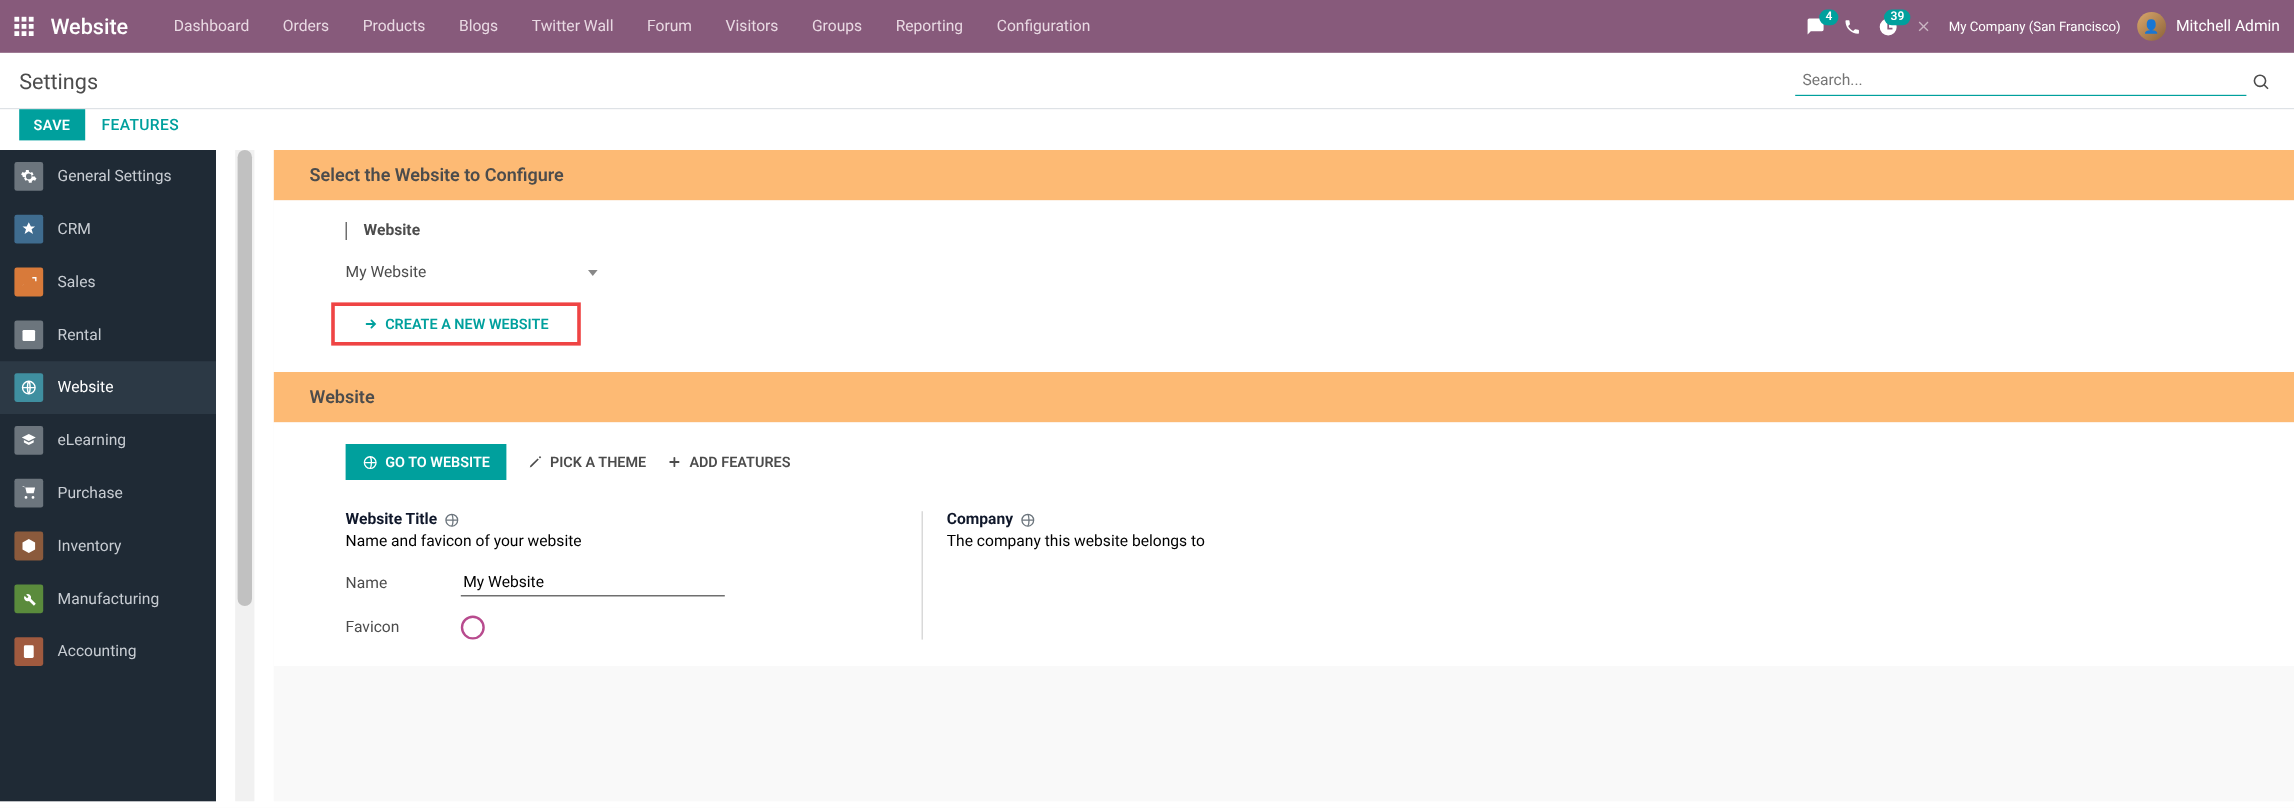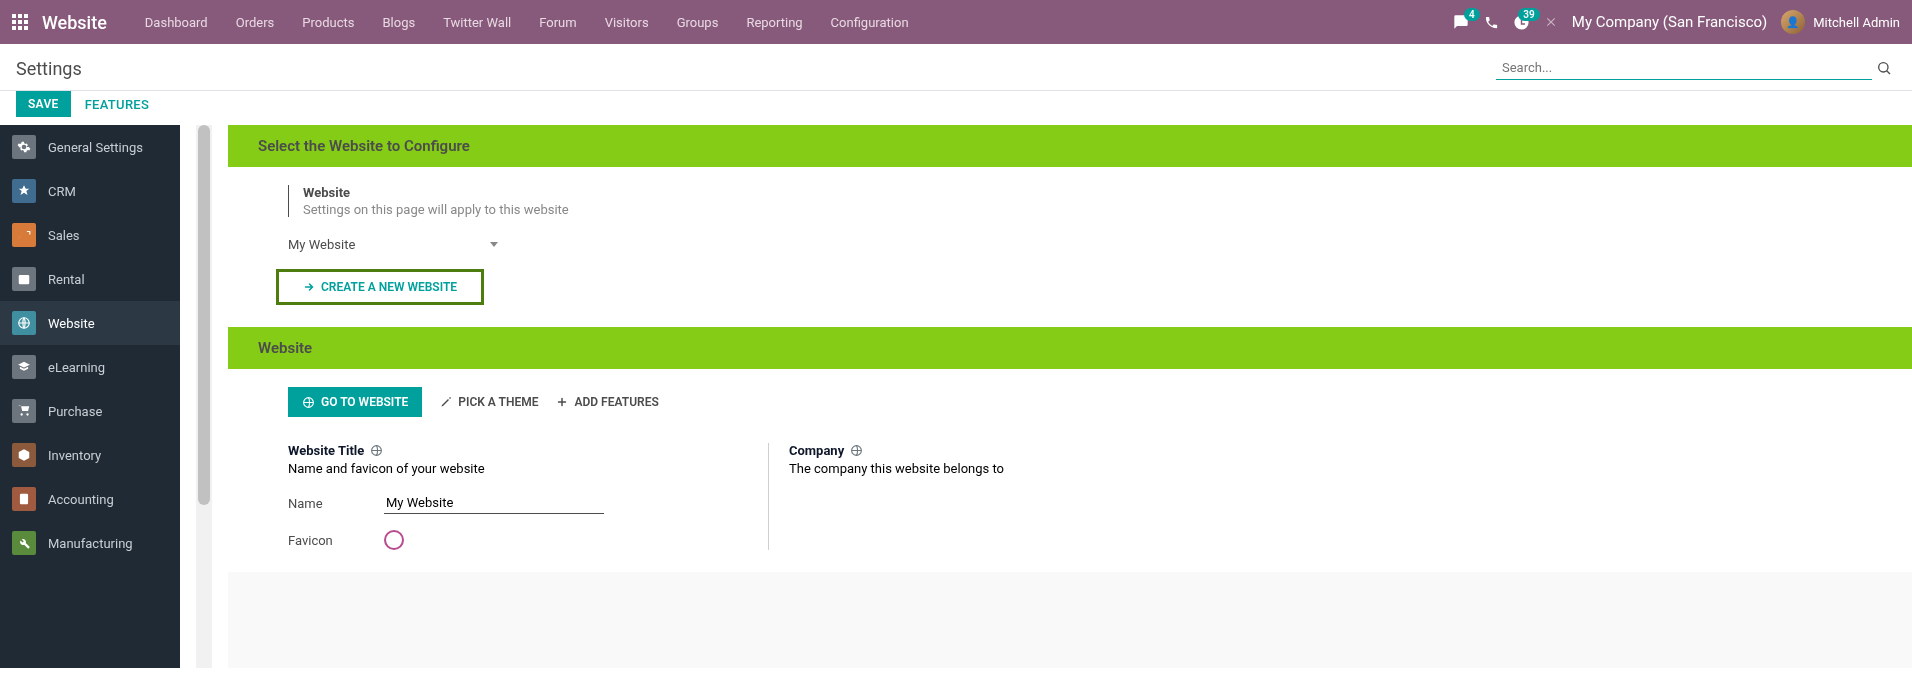--- a/index.html
+++ b/index.html
@@ -9,21 +9,21 @@
 .navbar { background: #875a7b; height: 44px; display: flex; align-items: center; padding: 0 12px; color: #fff; }
 .navbar .apps-icon { display: grid; grid-template-columns: repeat(3,4px); grid-template-rows: repeat(3,4px); gap: 2px; margin-right: 14px; cursor: pointer; }
 .navbar .apps-icon span { background: #fff; width: 4px; height: 4px; }
 .navbar .brand { font-size: 18px; font-weight: 500; margin-right: 24px; }
 .navbar .menu { display: flex; gap: 0; }
 .navbar .menu-item { padding: 0 14px; font-size: 13px; cursor: pointer; color: #e9d9e3; }
 .navbar .spacer { flex: 1; }
 .navbar .right { display: flex; align-items: center; gap: 14px; }
 .navbar .icon-holder { position: relative; display: flex; align-items: center; cursor: pointer; }
 .navbar .badge { position: absolute; top: -6px; right: -10px; background: #00a09d; color: #fff; border-radius: 10px; font-size: 10px; padding: 1px 5px; font-weight: 600; }
-.navbar .company { font-size: 15px; cursor: pointer; }
+.navbar .company { font-size: 11px; cursor: pointer; }
 .navbar .user { display: flex; align-items: center; gap: 8px; cursor: pointer; }
 .navbar .avatar { width: 24px; height: 24px; border-radius: 50%; background: linear-gradient(135deg,#d9a86c,#8c6239); display:flex; align-items:center; justify-content:center; font-size:11px; color:#fff; }
 
 
 .control-panel { padding: 12px 16px 10px; border-bottom: 1px solid #dee2e6; display:flex; justify-content:space-between; align-items:flex-start; flex-wrap:wrap; }
 .control-panel .title { font-size: 18px; color: #4c4c4c; padding-top:2px; }
 .control-panel .search-wrap { display:flex; align-items:center; width: 400px;}
 .control-panel .search { flex:1; border: none; border-bottom: 1px solid #00a09d; padding: 4px 6px; font-size: 13px; outline:none; }
 .control-panel .search-btn { background:none; border:none; cursor:pointer; padding:4px; }
 .button-row { padding: 0 16px 8px; display:flex; gap:14px; align-items:center; }
@@ -33,28 +33,28 @@
 
 .main { display:flex; height: calc(100vh - 130px); gap: 16px; }
 .sidebar { width: 180px; background:#1f2a35; color:#c8cdd3; overflow-y:auto; flex-shrink:0; }
 .sidebar-item { display:flex; align-items:center; gap:12px; padding:10px 12px; cursor:pointer; font-size:13px; }
 .sidebar-item.active { background:#2c3945; color:#fff; }
 .sidebar-item .module-icon { width:24px; height:24px; display:flex; align-items:center; justify-content:center; border-radius:2px; flex-shrink:0; }
 .scroll-track { width:16px; background:#f1f1f1; position:relative; }
 .scroll-thumb { position:absolute; left:2px; right:2px; top:0; height:380px; background:#c1c1c1; border-radius:6px; }
 
 .content { flex:1; background:#f9f9f9; overflow-y:auto; padding-bottom:40px; }
-.section-header { background:#84cc16; padding:12px 30px; font-size:15px; font-weight:600; color:#4c4c4c; }
+.section-header { background:#fdba74; padding:12px 30px; font-size:15px; font-weight:600; color:#4c4c4c; }
 .section-body { background:#fff; padding:18px 0 22px 0; }
 .field-block { margin-left:60px; border-left:1px solid #4c4c4c; padding-left:14px; margin-bottom:10px; }
 .field-label { font-weight:700; font-size:13px; color:#4c4c4c; }
 .field-desc { color:#888; font-size:13px; margin-top:2px; }
 .select-row { margin-left:60px; margin-top:16px; display:flex; align-items:center; gap:10px; }
 .select-input { width:210px; border:none; border-bottom:1px solid transparent; padding:4px 0; font-size:13px; display:flex; justify-content:space-between; align-items:center; }
-.highlight-box { border:3px solid #4d7c0f; display:inline-block; padding:8px 24px; margin-left:48px; margin-top:12px; }
+.highlight-box { border:3px solid #ef4444; display:inline-block; padding:8px 24px; margin-left:48px; margin-top:12px; }
 .highlight-box .link-btn { color:#00a09d; font-size:12px; font-weight:600; display:flex; align-items:center; gap:6px; cursor:pointer; }
 
 .action-row { display:flex; gap:18px; margin-left:60px; align-items:center; }
 .btn-teal { background:#00a09d; color:#fff; border:none; padding:8px 14px; font-size:12px; font-weight:600; cursor:pointer; display:flex; align-items:center; gap:6px; }
 .action-link { color:#4c4c4c; font-size:12px; font-weight:600; cursor:pointer; display:flex; align-items:center; gap:6px; }
 
 .two-col { display:flex; margin-left:60px; margin-top:26px; gap:0; }
 .col { flex:0 0 480px; padding-right:20px; }
 .col.border-left { border-left:1px solid #d0d0d0; padding-left:20px; }
 .subhead { font-weight:700; font-size:13px; color:#0f172a; display:flex; align-items:center; gap:6px; }
@@ -209,48 +209,47 @@
     </div>
     <div class="sidebar-item">
       <div class="module-icon" style="background:#8b5a3c">
           <svg width="14" height="14" viewBox="0 0 24 24" fill="#fff">
             <path d="M12 2L3 7v10l9 5 9-5V7l-9-5z"></path>
           </svg>
         </div>
       <span>Inventory</span>
     </div>
     <div class="sidebar-item">
+      <div class="module-icon" style="background:#5a8b3c">
+          <svg width="14" height="14" viewBox="0 0 24 24" fill="#fff">
+            <path d="M22 19l-7-7a5 5 0 00-6.9-6.3l3.5 3.5-2.1 2.1L6 7.8A5 5 0 0012.3 15l7 7 2.7-3z"></path>
+          </svg>
+        </div>
+      <span>Manufacturing</span>
+    </div>
+    <div class="sidebar-item">
       <div class="module-icon" style="background:#a05a3f">
           <svg width="14" height="14" viewBox="0 0 24 24" fill="#fff">
             <rect x="5" y="3" width="14" height="18" rx="2"></rect>
           </svg>
         </div>
       <span>Accounting</span>
-    </div>
-    <div class="sidebar-item">
-      <div class="module-icon" style="background:#5a8b3c">
-          <svg width="14" height="14" viewBox="0 0 24 24" fill="#fff">
-            <path d="M22 19l-7-7a5 5 0 00-6.9-6.3l3.5 3.5-2.1 2.1L6 7.8A5 5 0 0012.3 15l7 7 2.7-3z"></path>
-          </svg>
-        </div>
-      <span>Manufacturing</span>
     </div>
   </div>
 
   <div class="scroll-track">
     <div class="scroll-thumb"></div>
   </div>
 
   <div class="content">
 
     <div class="section-header">Select the Website to Configure</div>
     <div class="section-body">
       <div class="field-block">
         <div class="field-label">Website</div>
-        <div class="field-desc">Settings on this page will apply to this website</div>
       </div>
       <div class="select-row">
         <div class="select-input">
           <span>My Website</span>
           <span class="caret"></span>
         </div>
       </div>
       <div class="highlight-box">
         <div class="link-btn">
           <svg width="12" height="12" viewBox="0 0 24 24" fill="#00a09d">

